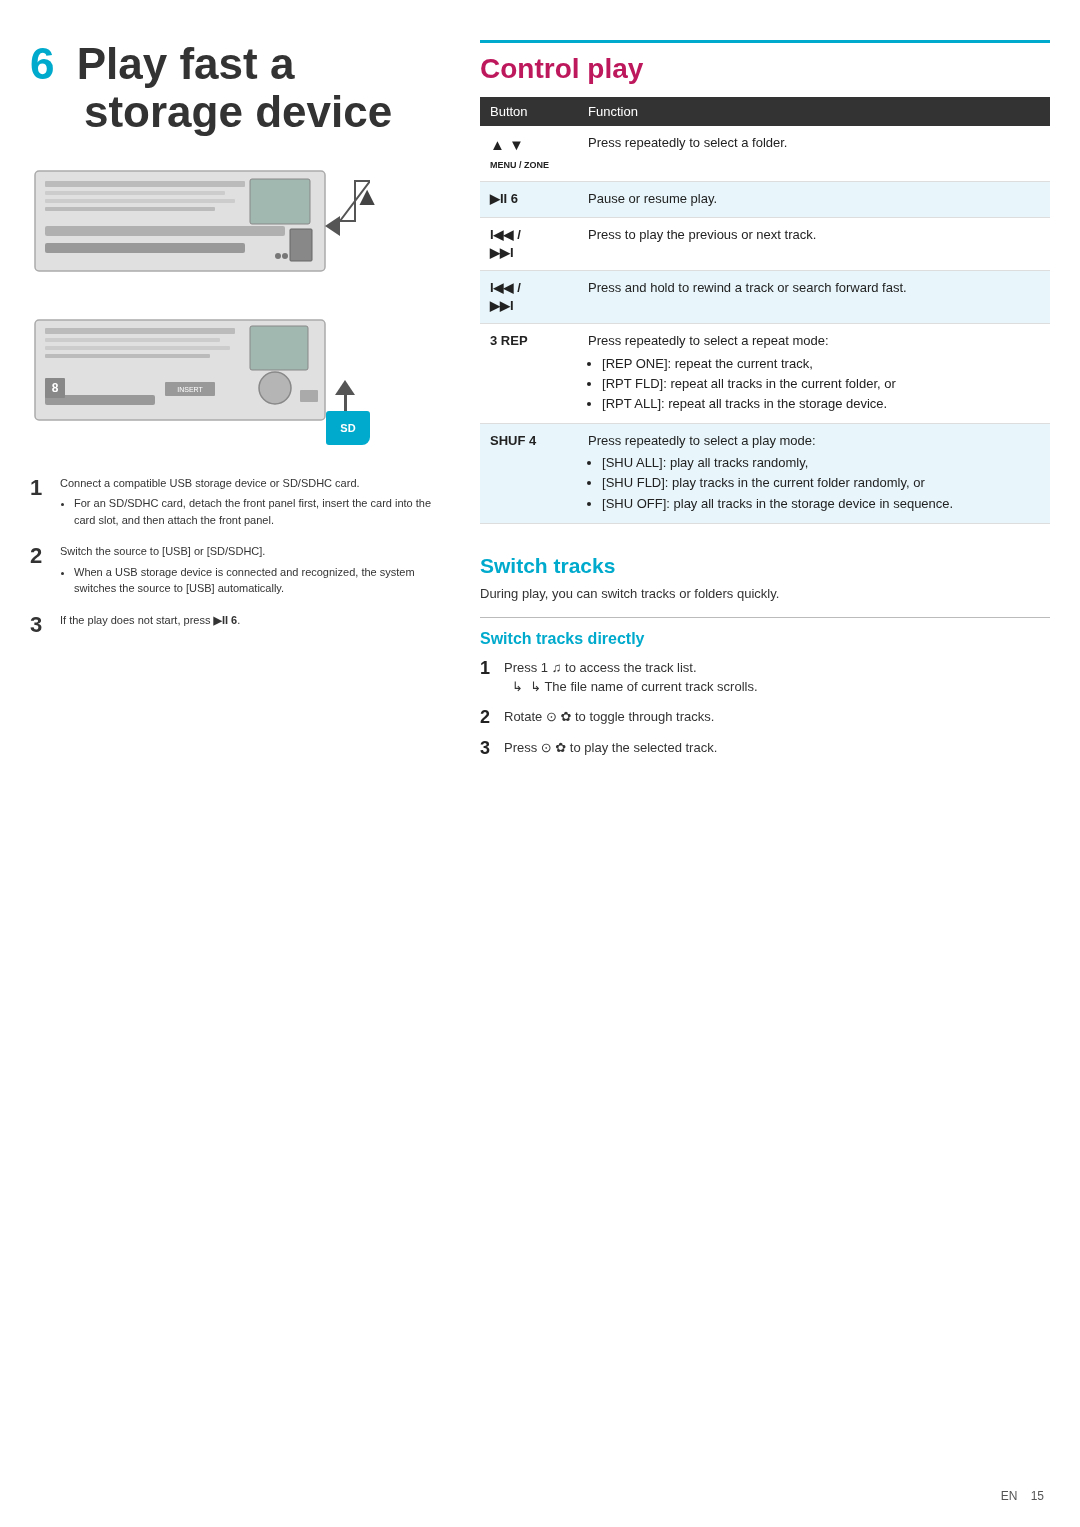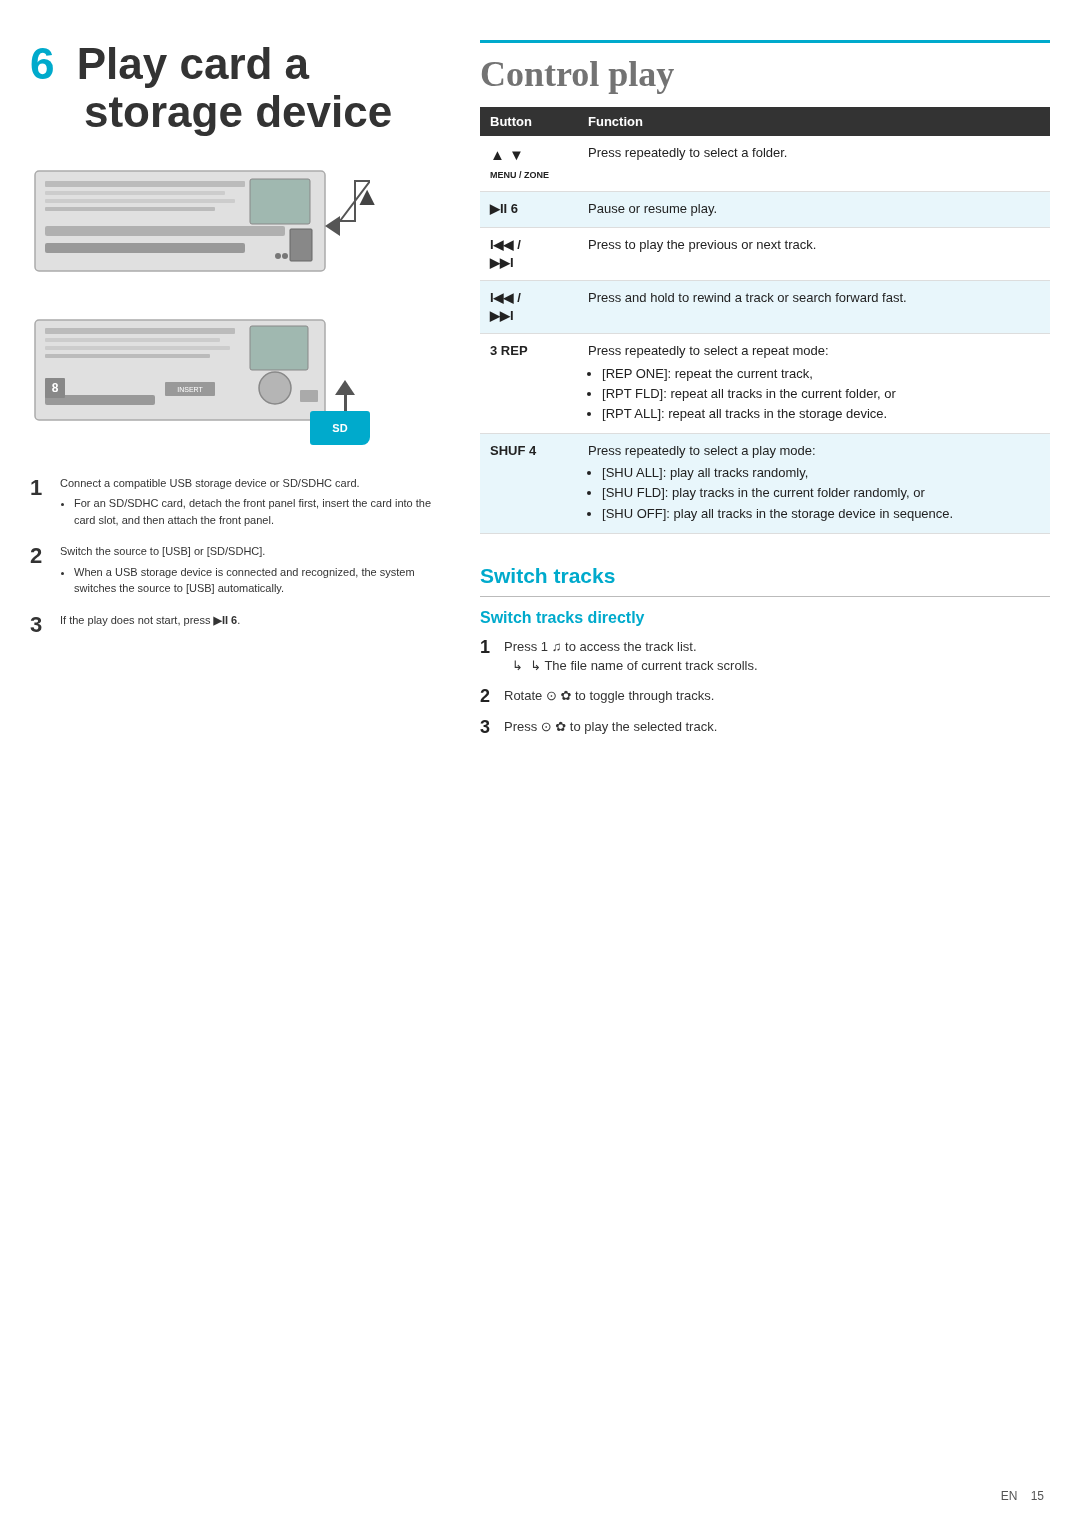--- a/index.html
+++ b/index.html
@@ -33,21 +33,21 @@
       line-height: 1.1;
       margin-bottom: 24px;
     }
     .chapter-num {
       color: #00aacc;
       font-size: 44px;
       font-weight: bold;
       margin-right: 10px;
     }
     .sd-icon {
-      width: 60px;
+      width: 44px;
       height: 34px;
       background: #00aacc;
       border-radius: 3px 3px 8px 3px;
       display: flex;
       align-items: center;
       justify-content: center;
       color: white;
       font-size: 11px;
       font-weight: bold;
       margin-top: 4px;
@@ -77,43 +77,42 @@
     .step-content ul {
       margin-left: 14px;
       margin-top: 4px;
     }
     .step-content li {
       margin-bottom: 3px;
       list-style: disc;
     }
     
     .section-title-teal {
-      color: #737373;
-      font-size: 36px;
+      color: #be185d;
+      font-size: 28px;
       font-weight: bold;
       margin-bottom: 12px;
-      font-family: Liberation Serif, serif;
     }
     .top-border {
       border-top: 3px solid #00aacc;
       padding-top: 10px;
     }
     
     .control-table {
       width: 100%;
       border-collapse: collapse;
       margin-bottom: 30px;
     }
     .control-table th {
       background: #333;
       color: #fff;
       padding: 7px 10px;
       text-align: left;
       font-size: 13px;
-      font-weight: bold;
+      font-weight: normal;
     }
     .control-table td {
       padding: 8px 10px;
       border-bottom: 1px solid #ddd;
       font-size: 13px;
       vertical-align: top;
       line-height: 1.4;
     }
     .control-table tr:nth-child(even) td {
       background: #e8f6fb;
@@ -205,21 +204,21 @@
     }
   </style>
 </head>
 <body>
 
 <div class="page">
 
   <div class="left-col">
     <h1 class="chapter-title">
       <span class="chapter-num">6</span>
-      <span>Play card a</span><br>
+      <span>Play fast a</span><br>
       <span style="margin-left:54px;">storage device</span>
     </h1>
 
     
     <div class="illus-wrap">
       <svg width="340" height="130" viewBox="0 0 340 130">
 
         <rect x="5" y="10" width="290" height="100" rx="4" ry="4" fill="#e0e0e0" stroke="#aaa" stroke-width="1.5"></rect>
 
         <rect x="15" y="20" width="200" height="6" rx="1" fill="#bbb"></rect>
@@ -389,20 +388,21 @@
                 <li>[SHU OFF]: play all tracks in the storage device in sequence.</li>
               </ul>
             </td>
           </tr>
         </tbody>
       </table>
     </div>
 
     <div class="switch-section">
       <h2 class="switch-tracks-title">Switch tracks</h2>
+      <p class="switch-tracks-desc">During play, you can switch tracks or folders quickly.</p>
       <hr class="divider-line">
       <h3 class="switch-sub-title">Switch tracks directly</h3>
       <ol class="switch-steps">
         <li class="switch-step">
           <span class="switch-step-num">1</span>
           <div class="switch-step-text">
             <span>Press 1 ♫ to access the track list.</span><br>
             <span style="display:inline-block;margin-left:8px;">↳ &nbsp;<span>↳  The file name of current track scrolls.</span></span>
           </div>
         </li>

